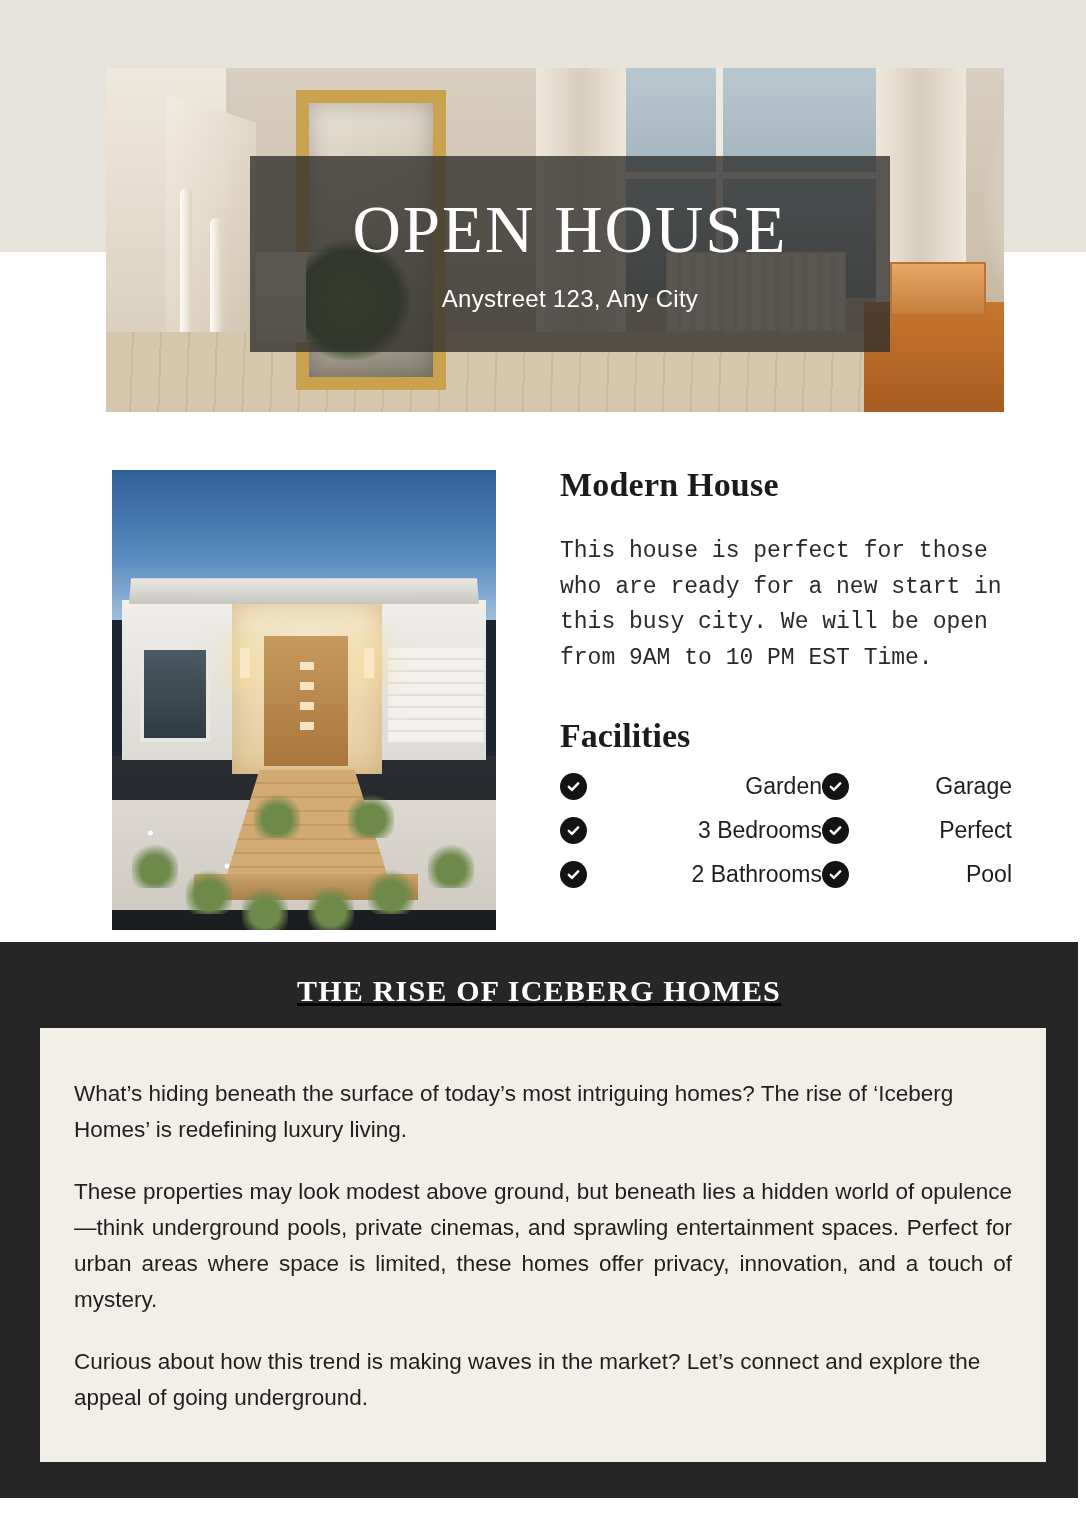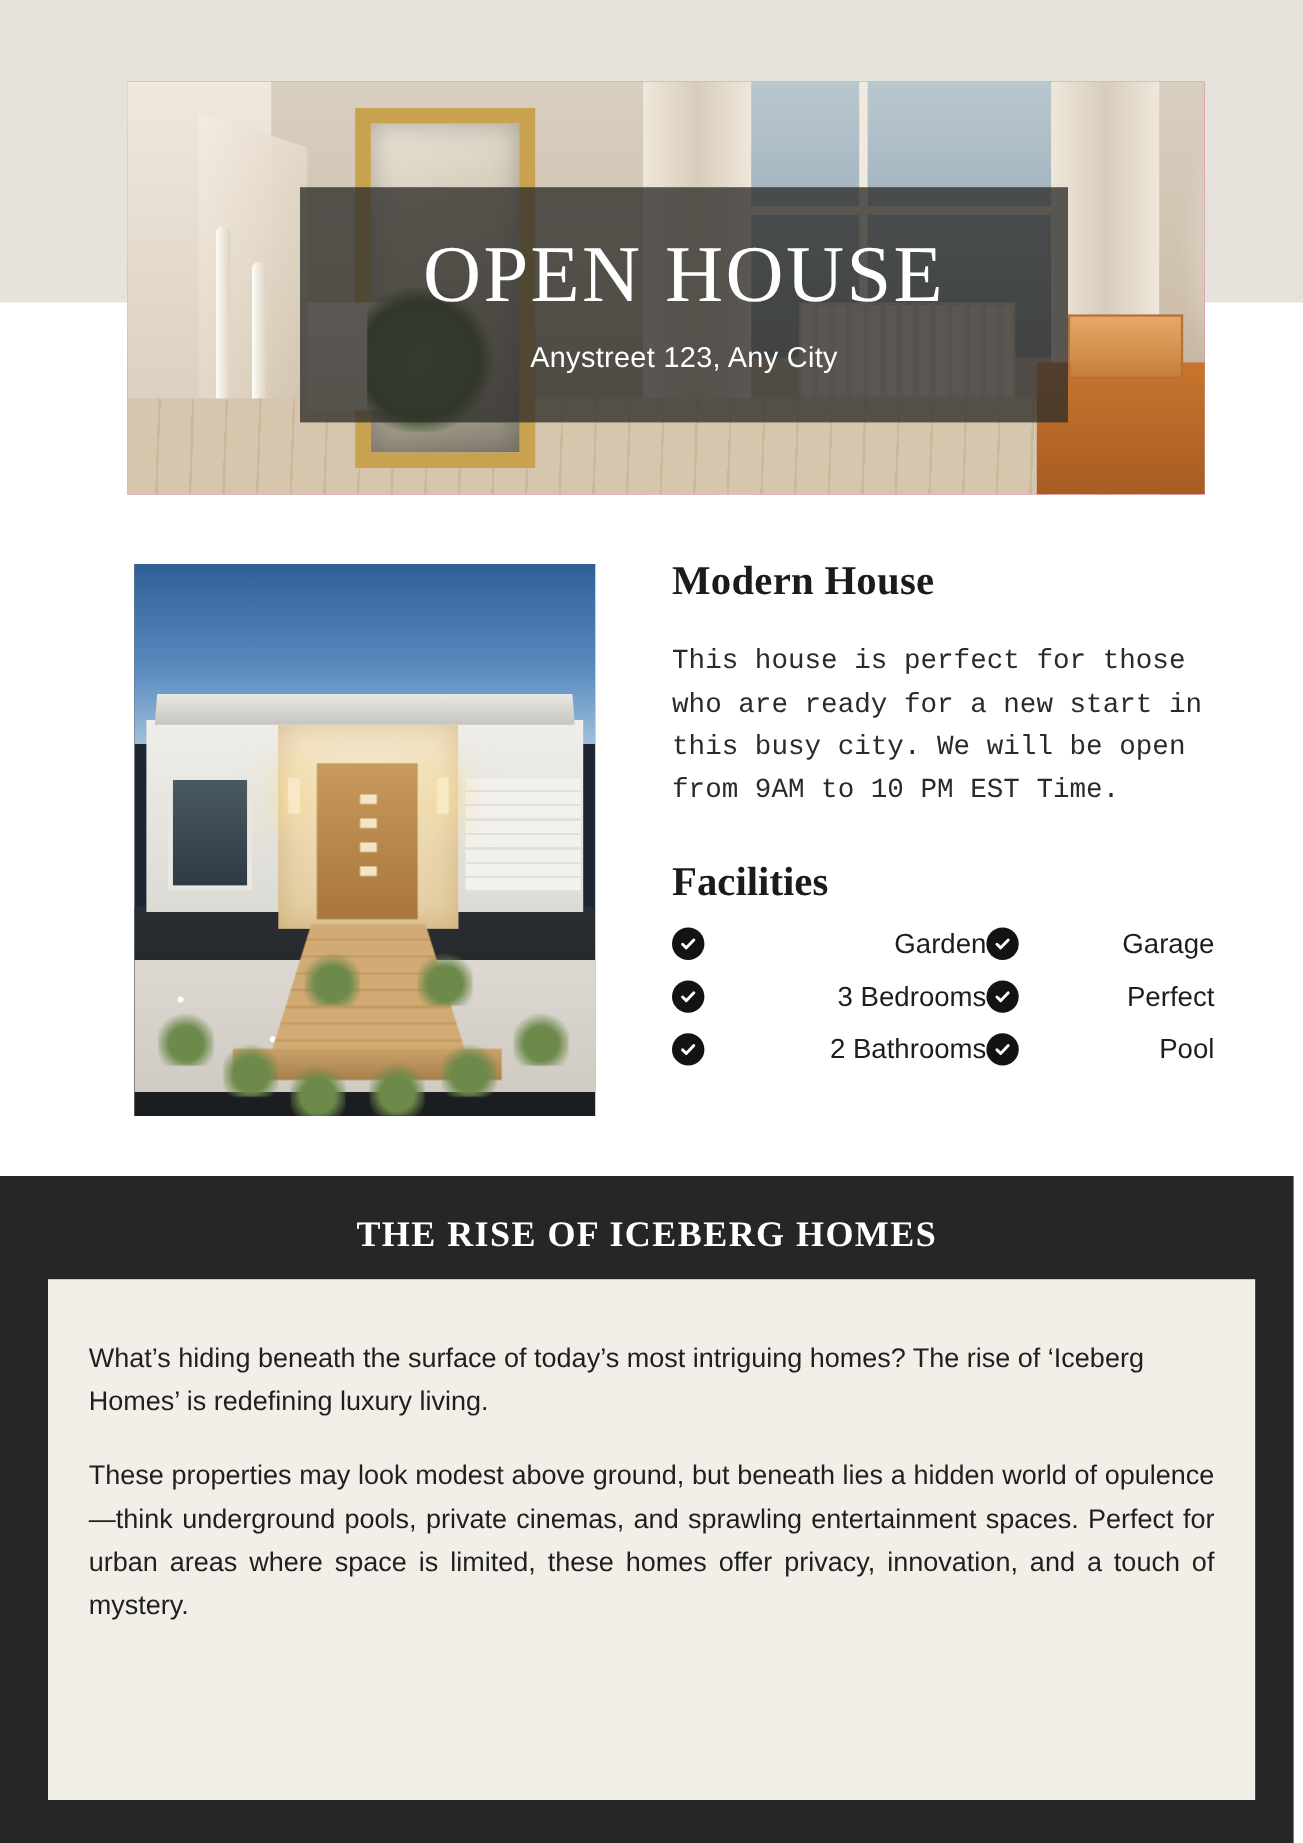--- a/index.html
+++ b/index.html
@@ -25,21 +25,21 @@
     height: 252px;
     background: #e6e2dc;
   }
 
   
   .hero {
     position: absolute;
     top: 68px; left: 106px;
     width: 898px; height: 344px;
     overflow: hidden;
-    background: #ec4899;
+    background: #a21caf;
   }
   .hero-photo {
     position: absolute;
     inset: 0;
     background:
       
       radial-gradient(ellipse 180px 140px at 700px 90px, rgba(255,255,255,0.85), rgba(255,255,255,0) 70%),
       radial-gradient(ellipse 120px 200px at 960px 140px, rgba(245,240,230,0.9), rgba(245,240,230,0) 70%),
       linear-gradient(180deg, #d9cfc0 0%, #cdbfac 55%, #b8a389 100%);
   }
@@ -235,23 +235,24 @@
     width: 27px; height: 27px; border-radius: 50%;
     background: #131313;
     display: flex; align-items: center; justify-content: center;
     flex: 0 0 auto;
   }
   .check svg { display: block; }
 
   
   .dark {
     position: absolute;
-    top: 980px; left: 0;
+    top: 942px; left: 0;
     width: 1078px; height: 556px;
     background: #262626;
+    text-decoration: underline;
   }
   .dark-title {
     text-align: center;
     color: #ffffff;
     font-family: "Liberation Serif", serif;
     font-size: 30px;
     font-weight: 700;
     letter-spacing: 1.2px;
     padding-top: 32px;
   }
@@ -393,16 +394,17 @@
         </div>
       </div>
     </div>
   </div>
 
   <div class="dark">
     <div class="dark-title">THE RISE OF ICEBERG HOMES</div>
     <div class="article">
       <p>What’s hiding beneath the surface of today’s most intriguing homes? The rise of ‘Iceberg Homes’ is redefining luxury living.</p>
       <p class="justify">These properties may look modest above ground, but beneath lies a hidden world of opulence—think underground pools, private cinemas, and sprawling entertainment spaces. Perfect for urban areas where space is limited, these homes offer privacy, innovation, and a touch of mystery.</p>
+      <p>Curious about how this trend is making waves in the market? Let’s connect and explore the appeal of going underground.</p>
     </div>
   </div>
 
 </div>
 
 </body></html>

